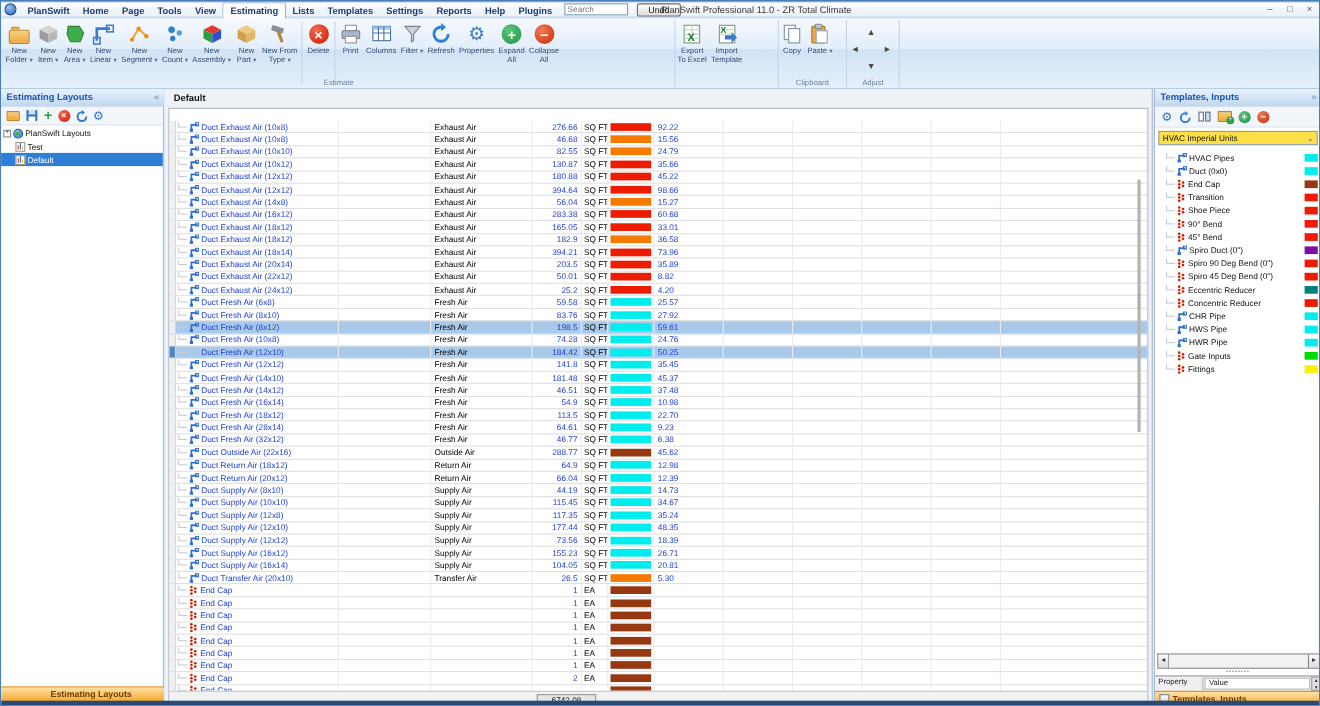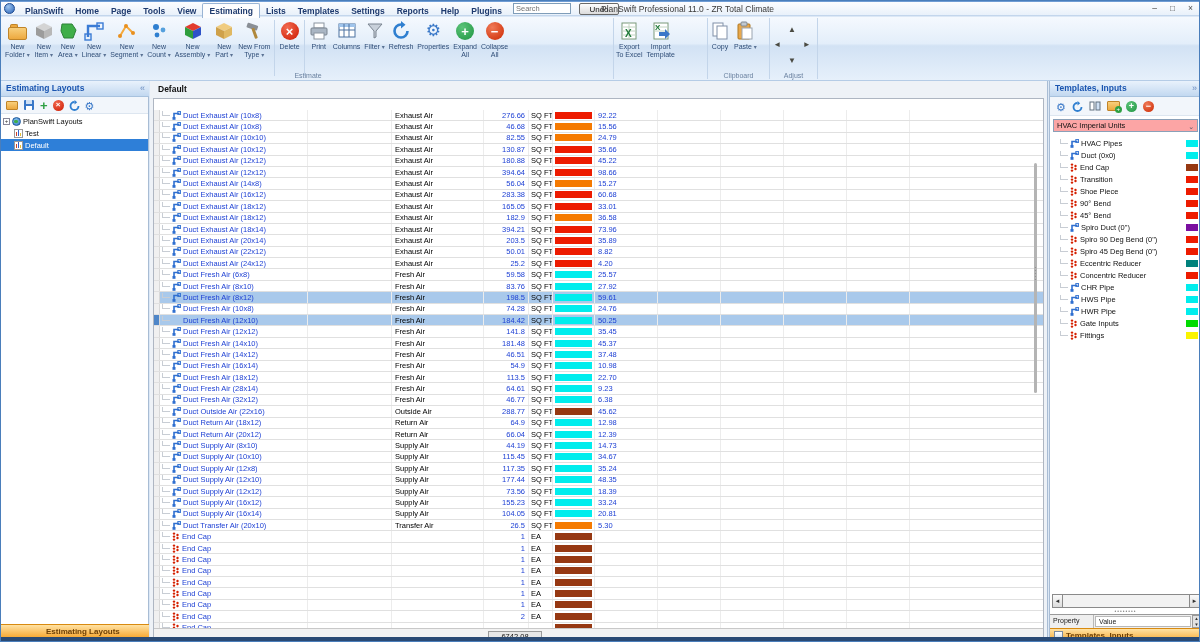--- a/index.html
+++ b/index.html
@@ -70,21 +70,21 @@
 .treeline { width:8px; height:5px; border-left:1px solid #c8cdd4; border-bottom:1px solid #c8cdd4; margin:0 2px 4px 2px; flex:none; }
 .row-ic { flex:none; margin-right:2px; display:flex; align-items:center; }
 #grid-footer { position:absolute; left:0; top:529px; width:100%; height:80px; background:#f2f2f2; border-top:1px solid #c8c8c8; }
 #grid-total { position:absolute; left:334px; top:2px; width:54px; height:11px; background:#e6e6e6; border:1px solid #9a9a9a; font-size:7.5px; text-align:center; line-height:10px; color:#111; }
 #v-thumb { position:absolute; left:884px; top:82px; width:3px; height:230px; background:#b4b4b4; border-radius:2px; }
 #v-grip { position:absolute; left:883px; top:185px; width:5px; height:22px; font-size:4px; line-height:3px; color:#8a8a8a; text-align:center; letter-spacing:0; }
 
 
 #right-panel { position:absolute; left:1048px; top:80px; width:152px; height:558px; background:#fff; border-left:1px solid #a8bcd4; }
 #rp-toolbar { position:absolute; left:0; top:16px; width:100%; height:19px; background:#f2f6fb; border-bottom:1px solid #dde6f0; display:flex; align-items:center; gap:6px; padding-left:6px; }
-#rp-dropdown { position:absolute; left:3px; top:38px; width:145px; height:13px; border:1px solid #8aa0b8; background:#fca5a5; font-size:7.5px; line-height:11px; padding-left:3px; color:#111; }
+#rp-dropdown { position:absolute; left:3px; top:38px; width:145px; height:13px; border:1px solid #8aa0b8; background:#fde047; font-size:7.5px; line-height:11px; padding-left:3px; color:#111; }
 #rp-dd-arrow { position:absolute; right:3px; top:1px; color:#556; font-size:7px; }
 #rp-list { position:absolute; left:0; top:56px; width:100%; }
 .tpl-row { height:12px; display:flex; align-items:center; font-size:7.5px; color:#111; position:relative; padding-left:8px; }
 .tpl-swatch { position:absolute; right:3px; top:2.5px; width:12px; height:7px; }
 
 #rp-hscroll { position:absolute; left:2px; top:513px; width:148px; height:14px; display:flex; }
 .sc-btn { width:11px; height:14px; background:linear-gradient(#fafafa,#dcdcdc); border:1px solid #8a8a8a; font-size:6px; color:#333; text-align:center; line-height:13px; }
 #sc-track { flex:1; background:#f2f2f2; border:1px solid #8a8a8a; border-left:none; border-right:none; }
 #rp-grip { position:absolute; left:0; top:528px; width:100%; text-align:center; font-size:5px; letter-spacing:1px; color:#888; line-height:4px; }
 #rp-prop { position:absolute; left:0; top:533px; width:100%; height:14px; background:#efefef; border-top:1px solid #9a9a9a; display:flex; font-size:7px; color:#222; }
@@ -1335,21 +1335,21 @@
               </span>
               <span>Duct Supply Air (16x12)</span>
             </div>
             <div class="gcell g-size"></div>
             <div class="gcell g-sys">Supply Air</div>
             <div class="gcell g-qty">155.23</div>
             <div class="gcell g-units">SQ FT</div>
             <div class="gcell g-color">
               <div class="colorbar" style="background: rgb(0, 237, 237);"></div>
             </div>
-            <div class="gcell g-len">33.24</div>
+            <div class="gcell g-len">26.71</div>
             <div class="gcell g-w"></div>
             <div class="gcell g-w"></div>
             <div class="gcell g-w"></div>
             <div class="gcell g-w"></div>
           </div>
           <div class="grow">
             <div class="g-ind gcell"></div>
             <div class="gcell g-name">
               <span class="treeline"></span>
               <span class="row-ic">

